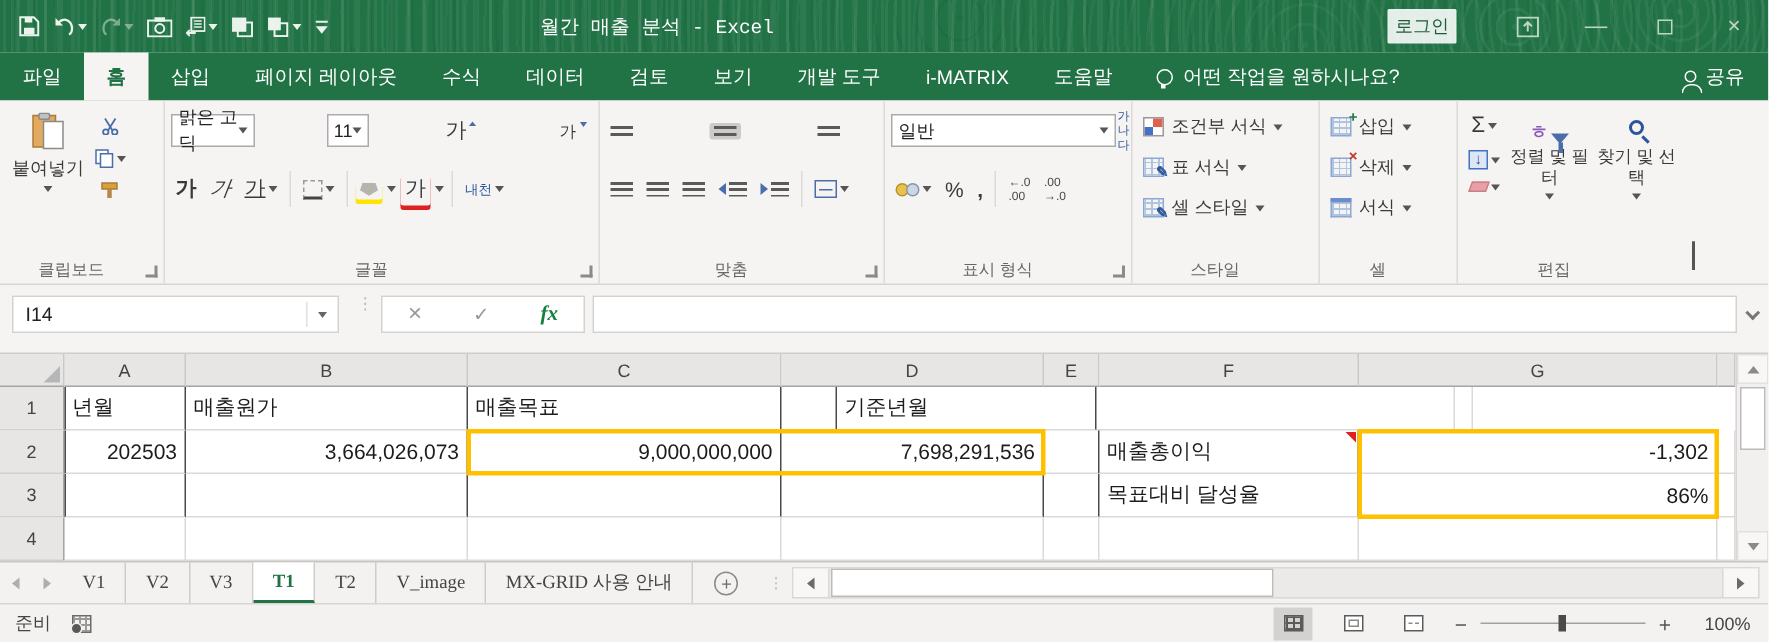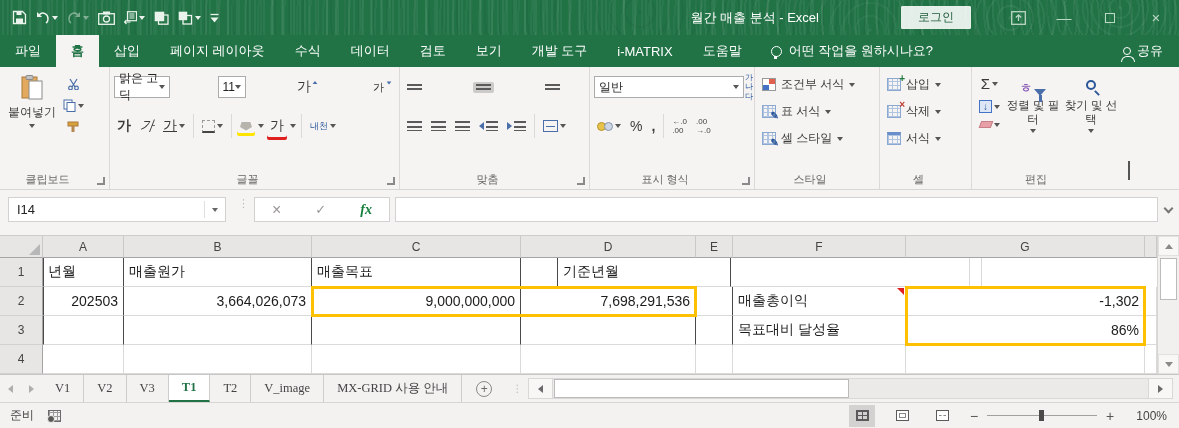--- a/index.html
+++ b/index.html
@@ -13,23 +13,23 @@
     repeating-radial-gradient(circle at 1120px 8px, rgba(255,255,255,.05) 0 2px, transparent 2px 9px),
     repeating-radial-gradient(circle at 870px 30px, rgba(255,255,255,.04) 0 2px, transparent 2px 13px),
     repeating-radial-gradient(circle at 640px 12px, rgba(0,0,0,.05) 0 2px, transparent 2px 14px);
   display:flex; align-items:center; color:#fff; }
 .qat { display:flex; align-items:center; gap:9px; padding-left:12px; }
 .qbtn { display:flex; align-items:center; gap:2px; color:#eaf3ec; }
 .tri-dn { width:0; height:0; border-left:3px solid transparent; border-right:3px solid transparent; border-top:4px solid currentColor; display:inline-block; }
 .tri-up { width:0; height:0; border-left:4px solid transparent; border-right:4px solid transparent; border-bottom:5px solid currentColor; display:inline-block; }
 .tri-l { width:0; height:0; border-top:4px solid transparent; border-bottom:4px solid transparent; border-right:5px solid currentColor; display:inline-block; }
 .tri-r { width:0; height:0; border-top:4px solid transparent; border-bottom:4px solid transparent; border-left:5px solid currentColor; display:inline-block; }
-.tb-title { position:absolute; left:0; right:0; text-align:right; font-size:13px; color:#fff; pointer-events:none; left:360px; right:360px;}
+.tb-title { position:absolute; left:0; right:0; text-align:left; font-size:13px; color:#fff; pointer-events:none; left:360px; right:360px;font-family:Liberation Mono, monospace;}
 .tb-right { margin-left:auto; display:flex; align-items:center; gap:0; height:100%; }
-.login-btn { background:rgba(255,255,255,.88); color:#1e5c38; border:1px solid #e7f0e9; font-size:12px; padding:2px 16px; margin-right:24px; border-radius:1px; font-family:Liberation Serif, serif; }
+.login-btn { background:rgba(255,255,255,.88); color:#1e5c38; border:1px solid #e7f0e9; font-size:12px; padding:2px 4px; margin-right:24px; border-radius:1px; font-family:Liberation Serif, serif; }
 .winbtn { width:46px; height:100%; display:flex; align-items:center; justify-content:center; color:#bcd8c5; font-size:15px; }
 .maxbox { width:10px; height:10px; border:1px solid #bcd8c5; }
 
 
 .tabrow { position:absolute; top:35px; left:0; width:100%; height:32px; background:#217346; display:flex; align-items:stretch; color:#fff; font-size:13px; }
 .rtab { display:flex; align-items:center; padding:0 15px; cursor:default; white-space:nowrap; }
 .rtab.active { background:#f5f4f2; color:#217346; font-weight:bold; }
 .tellme { display:flex; align-items:center; gap:7px; padding:0 14px; }
 .bulb { width:11px; height:11px; border:1.5px solid #fff; border-radius:50%; position:relative; }
 .bulb::after { content:""; position:absolute; left:2.5px; top:9px; width:3px; height:3px; background:#fff; }

